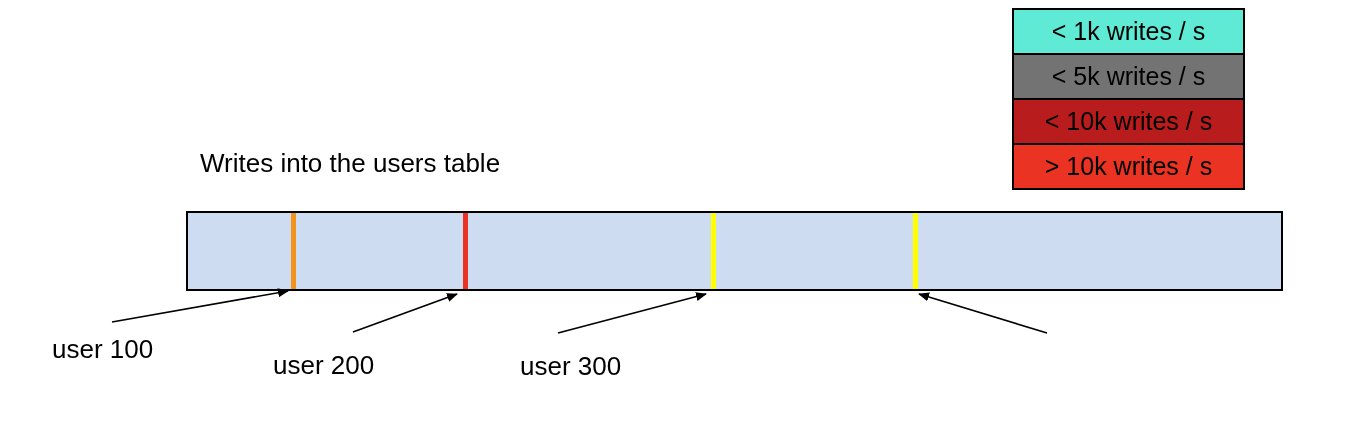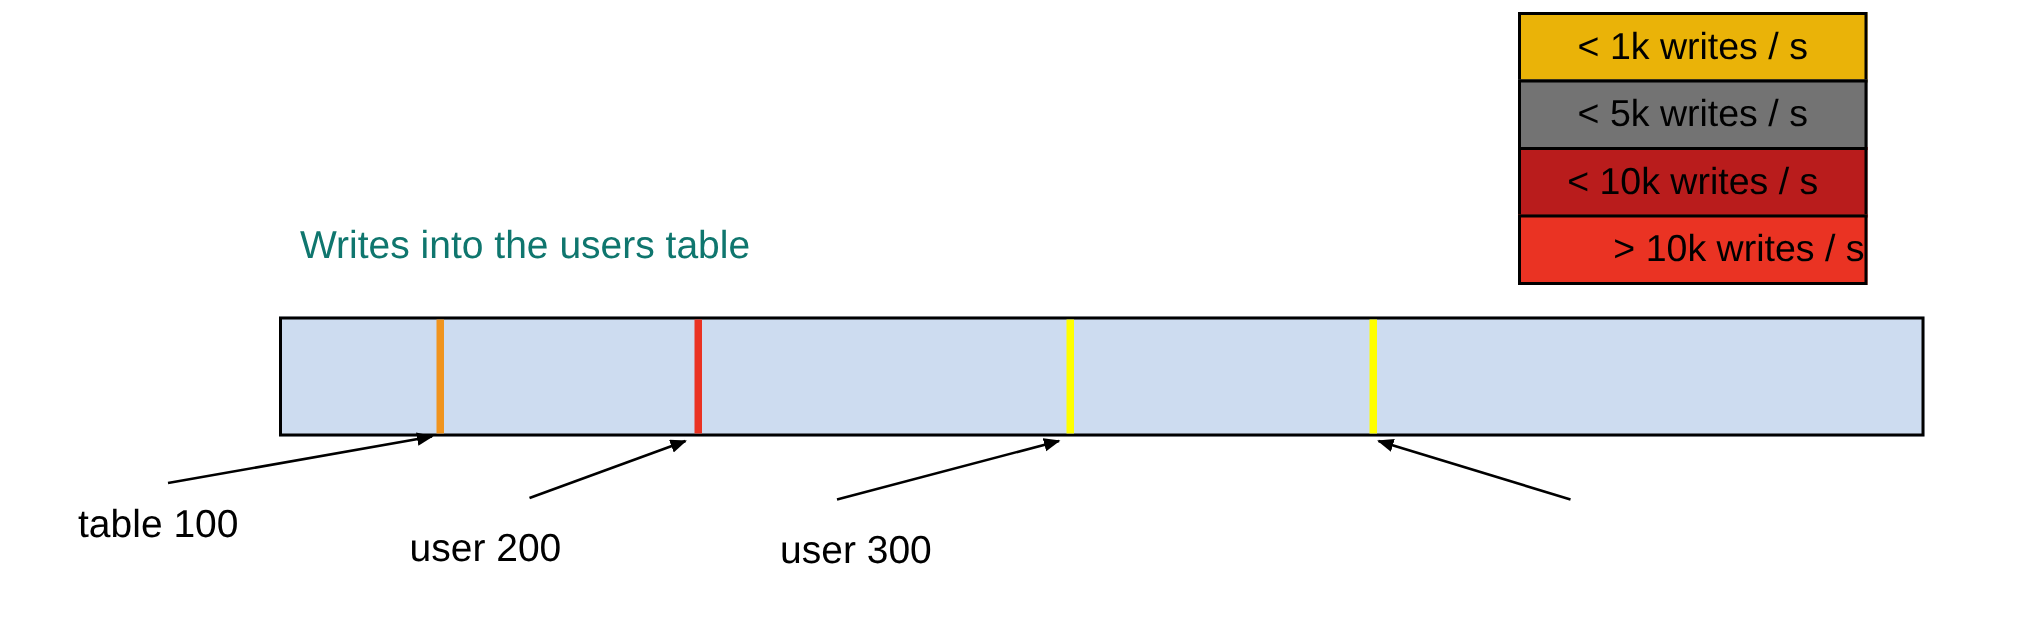--- a/index.html
+++ b/index.html
@@ -13,21 +13,21 @@
     width: 1350px;
     height: 422px;
     background: #ffffff;
     overflow: hidden;
   }
   .title {
     position: absolute;
     left: 200px;
     top: 148px;
     font-size: 26px;
-    color: #0f766e;
+    color: #000000;
     white-space: nowrap;
   }
   .legend {
     position: absolute;
     left: 1012px;
     top: 8px;
     width: 233px;
   }
   .legend-row {
     box-sizing: border-box;
@@ -74,42 +74,42 @@
   }
 </style>
 </head>
 <body>
 
 <div class="canvas">
 
   <div class="title">Writes into the users table</div>
 
   <div class="legend">
-    <div class="legend-row" style="background-color: #eab308;">
+    <div class="legend-row" style="background-color: #5eead4;">
       <span>&lt; 1k writes / s</span>
     </div>
     <div class="legend-row" style="background-color: #737373;">
       <span>&lt; 5k writes / s</span>
     </div>
     <div class="legend-row" style="background-color: #b91c1c;">
       <span>&lt; 10k writes / s</span>
     </div>
-    <div class="legend-row" style="background-color: rgb(234, 51, 35); justify-content: flex-end;">
+    <div class="legend-row" style="background-color: rgb(234, 51, 35);">
       <span>&gt; 10k writes / s</span>
     </div>
   </div>
 
   <div class="bar" style="background-color: rgb(205, 220, 240);">
     <span class="marker" style="left: 103px; background-color: rgb(240, 148, 30);"></span>
     <span class="marker" style="left: 275px; background-color: rgb(234, 51, 35);"></span>
     <span class="marker" style="left: 523px; background-color: rgb(255, 255, 0);"></span>
     <span class="marker" style="left: 725px; background-color: rgb(255, 255, 0);"></span>
   </div>
 
-  <div class="user-label" style="left: 52px;  top: 334px;">table 100</div>
+  <div class="user-label" style="left: 52px;  top: 334px;">user 100</div>
   <div class="user-label" style="left: 273px; top: 350px;">user 200</div>
   <div class="user-label" style="left: 495px; top: 351px; margin-left: 25px;">user 300</div>
 
   <svg class="arrow-layer" id="arrow-layer" viewBox="0 0 1350 422" xmlns="http://www.w3.org/2000/svg">
     <defs>
       <marker id="ah" markerUnits="userSpaceOnUse" markerWidth="12" markerHeight="10" refX="10" refY="4.5" orient="auto">
         <path d="M0,0 L11,4.5 L0,9 z" fill="#000000"></path>
       </marker>
     </defs>
   <line x1="112" y1="322" x2="288" y2="291" stroke="#000000" stroke-width="1.7" marker-end="url(#ah)"></line>

